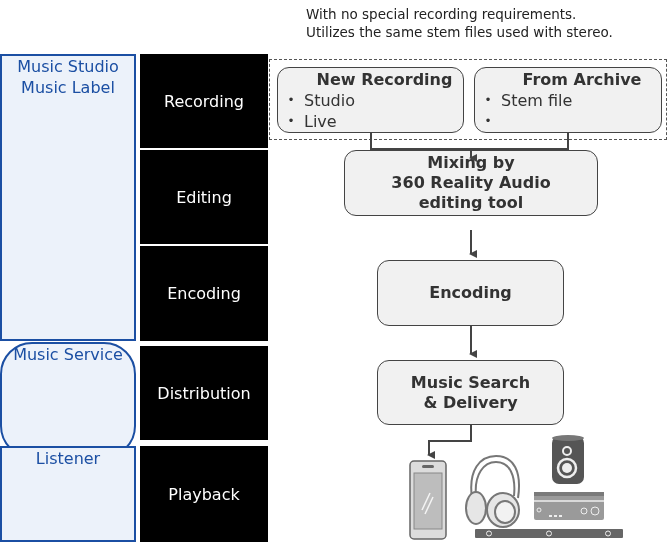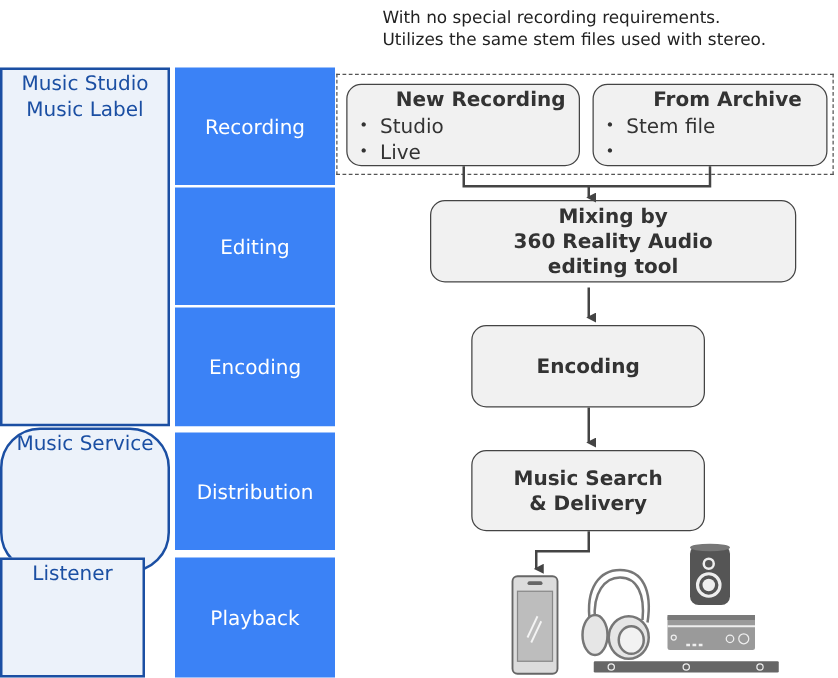--- a/index.html
+++ b/index.html
@@ -2,21 +2,21 @@
 <html><head>
 <meta charset="utf-8">
 <style>
   html, body { margin: 0; padding: 0; background: #ffffff; }
   body { width: 670px; height: 542px; position: relative; overflow: hidden;
          font-family: "DejaVu Sans", "Liberation Sans", sans-serif; }
   .abs { position: absolute; box-sizing: border-box; }
   .org { background: #ecf2fa; border: 2px solid #1b4fa3; color: #1b4fa3;
          display: flex; justify-content: center; text-align: center;
          font-size: 16px; line-height: 21px; white-space: pre-line; }
-  .stage { background: #3b82f6; color: #ffffff; display: flex; align-items: center;
+  .stage { background: #000000; color: #ffffff; display: flex; align-items: center;
            justify-content: center; font-size: 16px; }
   .note { left: 306px; top: 6px; font-size: 13.5px; line-height: 17.5px; color: #222; }
   .dashed { left: 269px; top: 59px; width: 398px; height: 81px; border: 1.5px dashed #555; }
   .src { background: #f1f1f1; border: 1.5px solid #444; border-radius: 12px; color: #333; }
   .src .title { font-weight: bold; font-size: 16px; text-align: center; margin-top: 2px; line-height: 20px; padding-left: 28px; }
   .src ul { list-style: none; margin: 0; padding: 0; }
   .src li { font-size: 16px; line-height: 21px; display: flex; }
   .src li .dot { width: 26px; text-align: center; font-size: 12px; }
   .proc { background: #f1f1f1; border: 1.5px solid #444; border-radius: 12px; color: #333;
           font-weight: bold; font-size: 16px; line-height: 20px; display: flex;
@@ -27,21 +27,21 @@
 <body>
 
 <div class="abs note">
   <div>With no special recording requirements.</div>
   <div>Utilizes the same stem files used with stereo.</div>
 </div>
 
 <div class="abs org" style="left:0;top:54px;width:136px;height:287px;"><span>Music Studio
 Music Label</span></div>
 <div class="abs org" style="left:0;top:342px;width:136px;height:116px;border-radius:32px;"><span>Music Service</span></div>
-<div class="abs org" style="left:0;top:446px;width:116px;height:96px;"><span>Listener</span></div>
+<div class="abs org" style="left:0;top:446px;width:136px;height:96px;"><span>Listener</span></div>
 
 <div class="abs stage" style="left:140px;top:54px;width:128px;height:94px;">
     <span>Recording</span>
   </div>
 <div class="abs stage" style="left:140px;top:150px;width:128px;height:94px;">
     <span>Editing</span>
   </div>
 <div class="abs stage" style="left:140px;top:246px;width:128px;height:95px;">
     <span>Encoding</span>
   </div>
@@ -73,21 +73,21 @@
     <li>
         <span class="dot">•</span>
         <span>Stem file</span>
       </li>
     <li>
         <span class="dot">•</span>
       </li>
   </ul>
 </div>
 
-<div class="abs proc" style="left:344px;top:160px;width:293px;height:66px;"><span>Mixing by
+<div class="abs proc" style="left:344px;top:150px;width:254px;height:66px;"><span>Mixing by
 360 Reality Audio
 editing tool</span></div>
 <div class="abs proc" style="left:377px;top:260px;width:187px;height:66px;"><span>Encoding</span></div>
 <div class="abs proc" style="left:377px;top:360px;width:187px;height:65px;"><span>Music Search
 &amp; Delivery</span></div>
 
 <svg class="lines" width="670" height="542" viewBox="0 0 670 542">
   <defs>
     <marker id="arr" markerWidth="8" markerHeight="8" refX="4" refY="6" orient="auto" markerUnits="userSpaceOnUse">
       <path d="M0,0 L8,0 L4,8 Z" fill="#444"></path>

